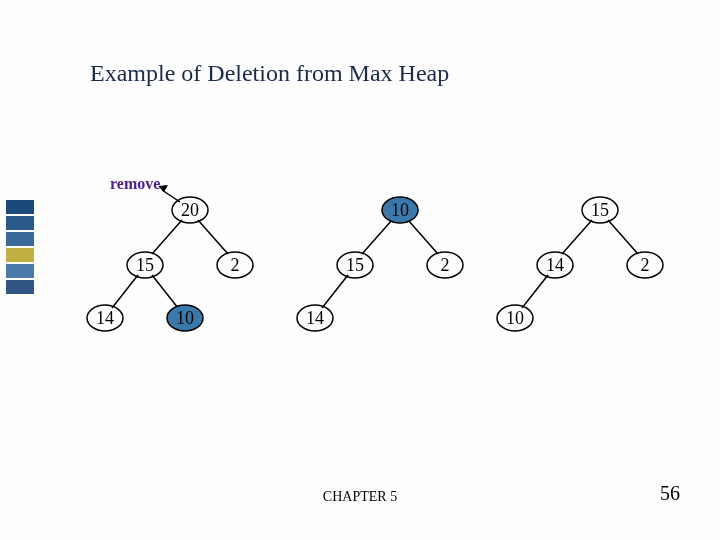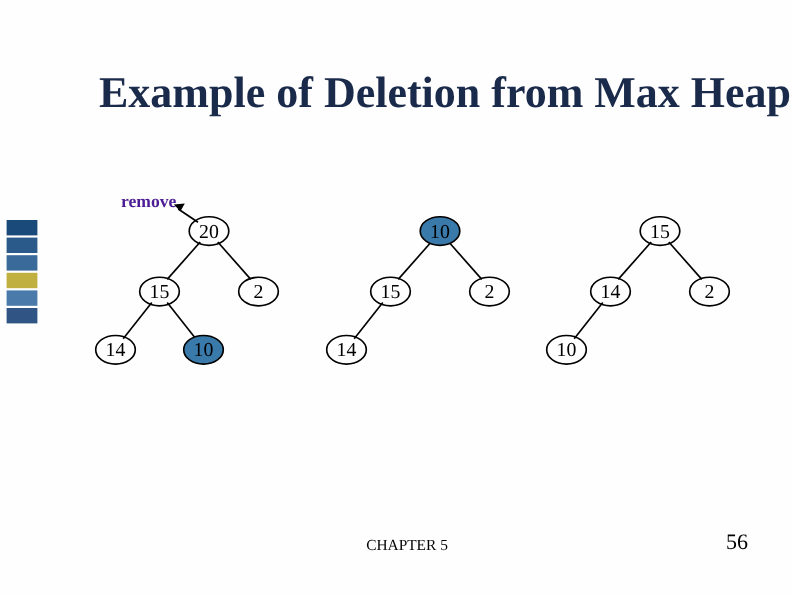--- a/index.html
+++ b/index.html
@@ -27,23 +27,23 @@
     .sidebar-box.b2 { background: #2a5a8a; }
     .sidebar-box.b3 { background: #3a6a9a; }
     .sidebar-box.b4 { background: #c0b040; }
     .sidebar-box.b5 { background: #4a7aaa; }
     .sidebar-box.b6 { background: #305585; }
 
     .title {
       position: absolute;
       top: 60px;
       left: 90px;
-      font-size: 40px;
+      font-size: 24px;
       color: #1a2a4a;
-      font-weight: bold;
+      font-weight: normal;
     }
 
     .remove-label {
       position: absolute;
       top: 175px;
       left: 110px;
       font-size: 16px;
       color: #4c1d95;
       font-weight: bold;
     }
@@ -84,21 +84,20 @@
       fill: none;
     }
 
     .footer-chapter {
       position: absolute;
       bottom: 35px;
       left: 50%;
       transform: translateX(-50%);
       font-size: 14px;
       color: #000;
-      margin-left: 10px;
     }
     .footer-pagenum {
       position: absolute;
       bottom: 35px;
       right: 40px;
       font-size: 20px;
       color: #000;
     }
   </style>
 </head>

